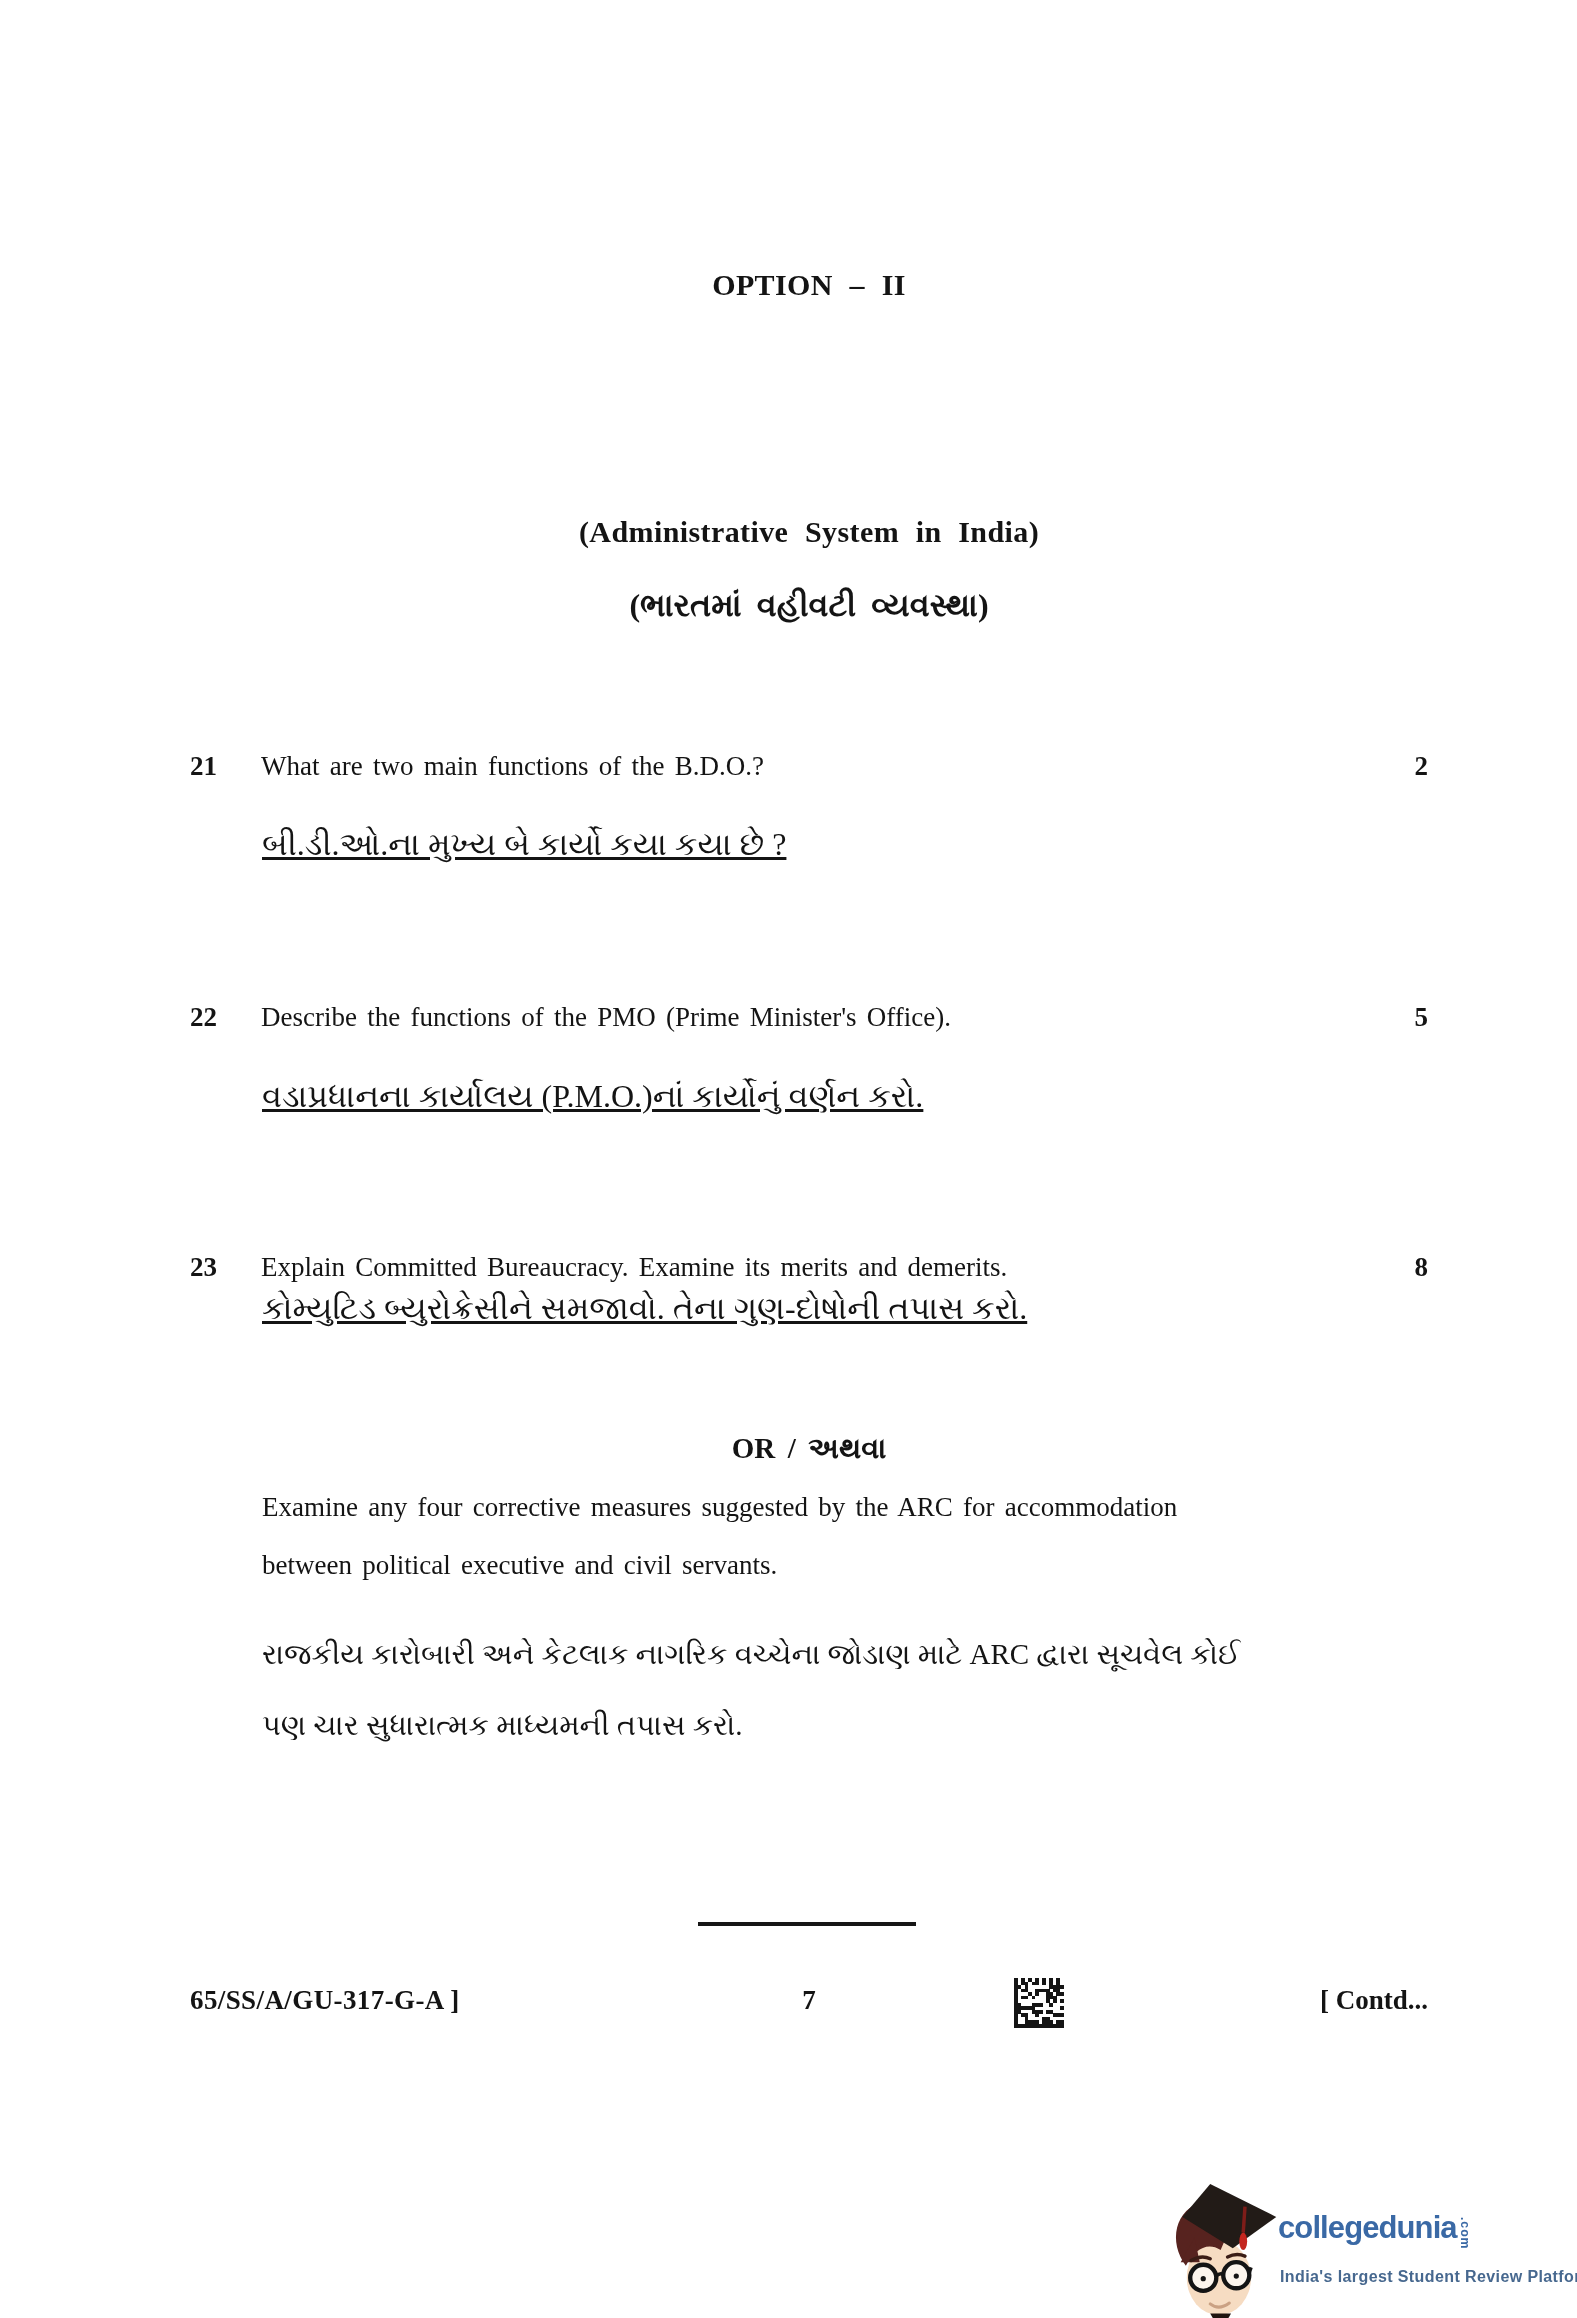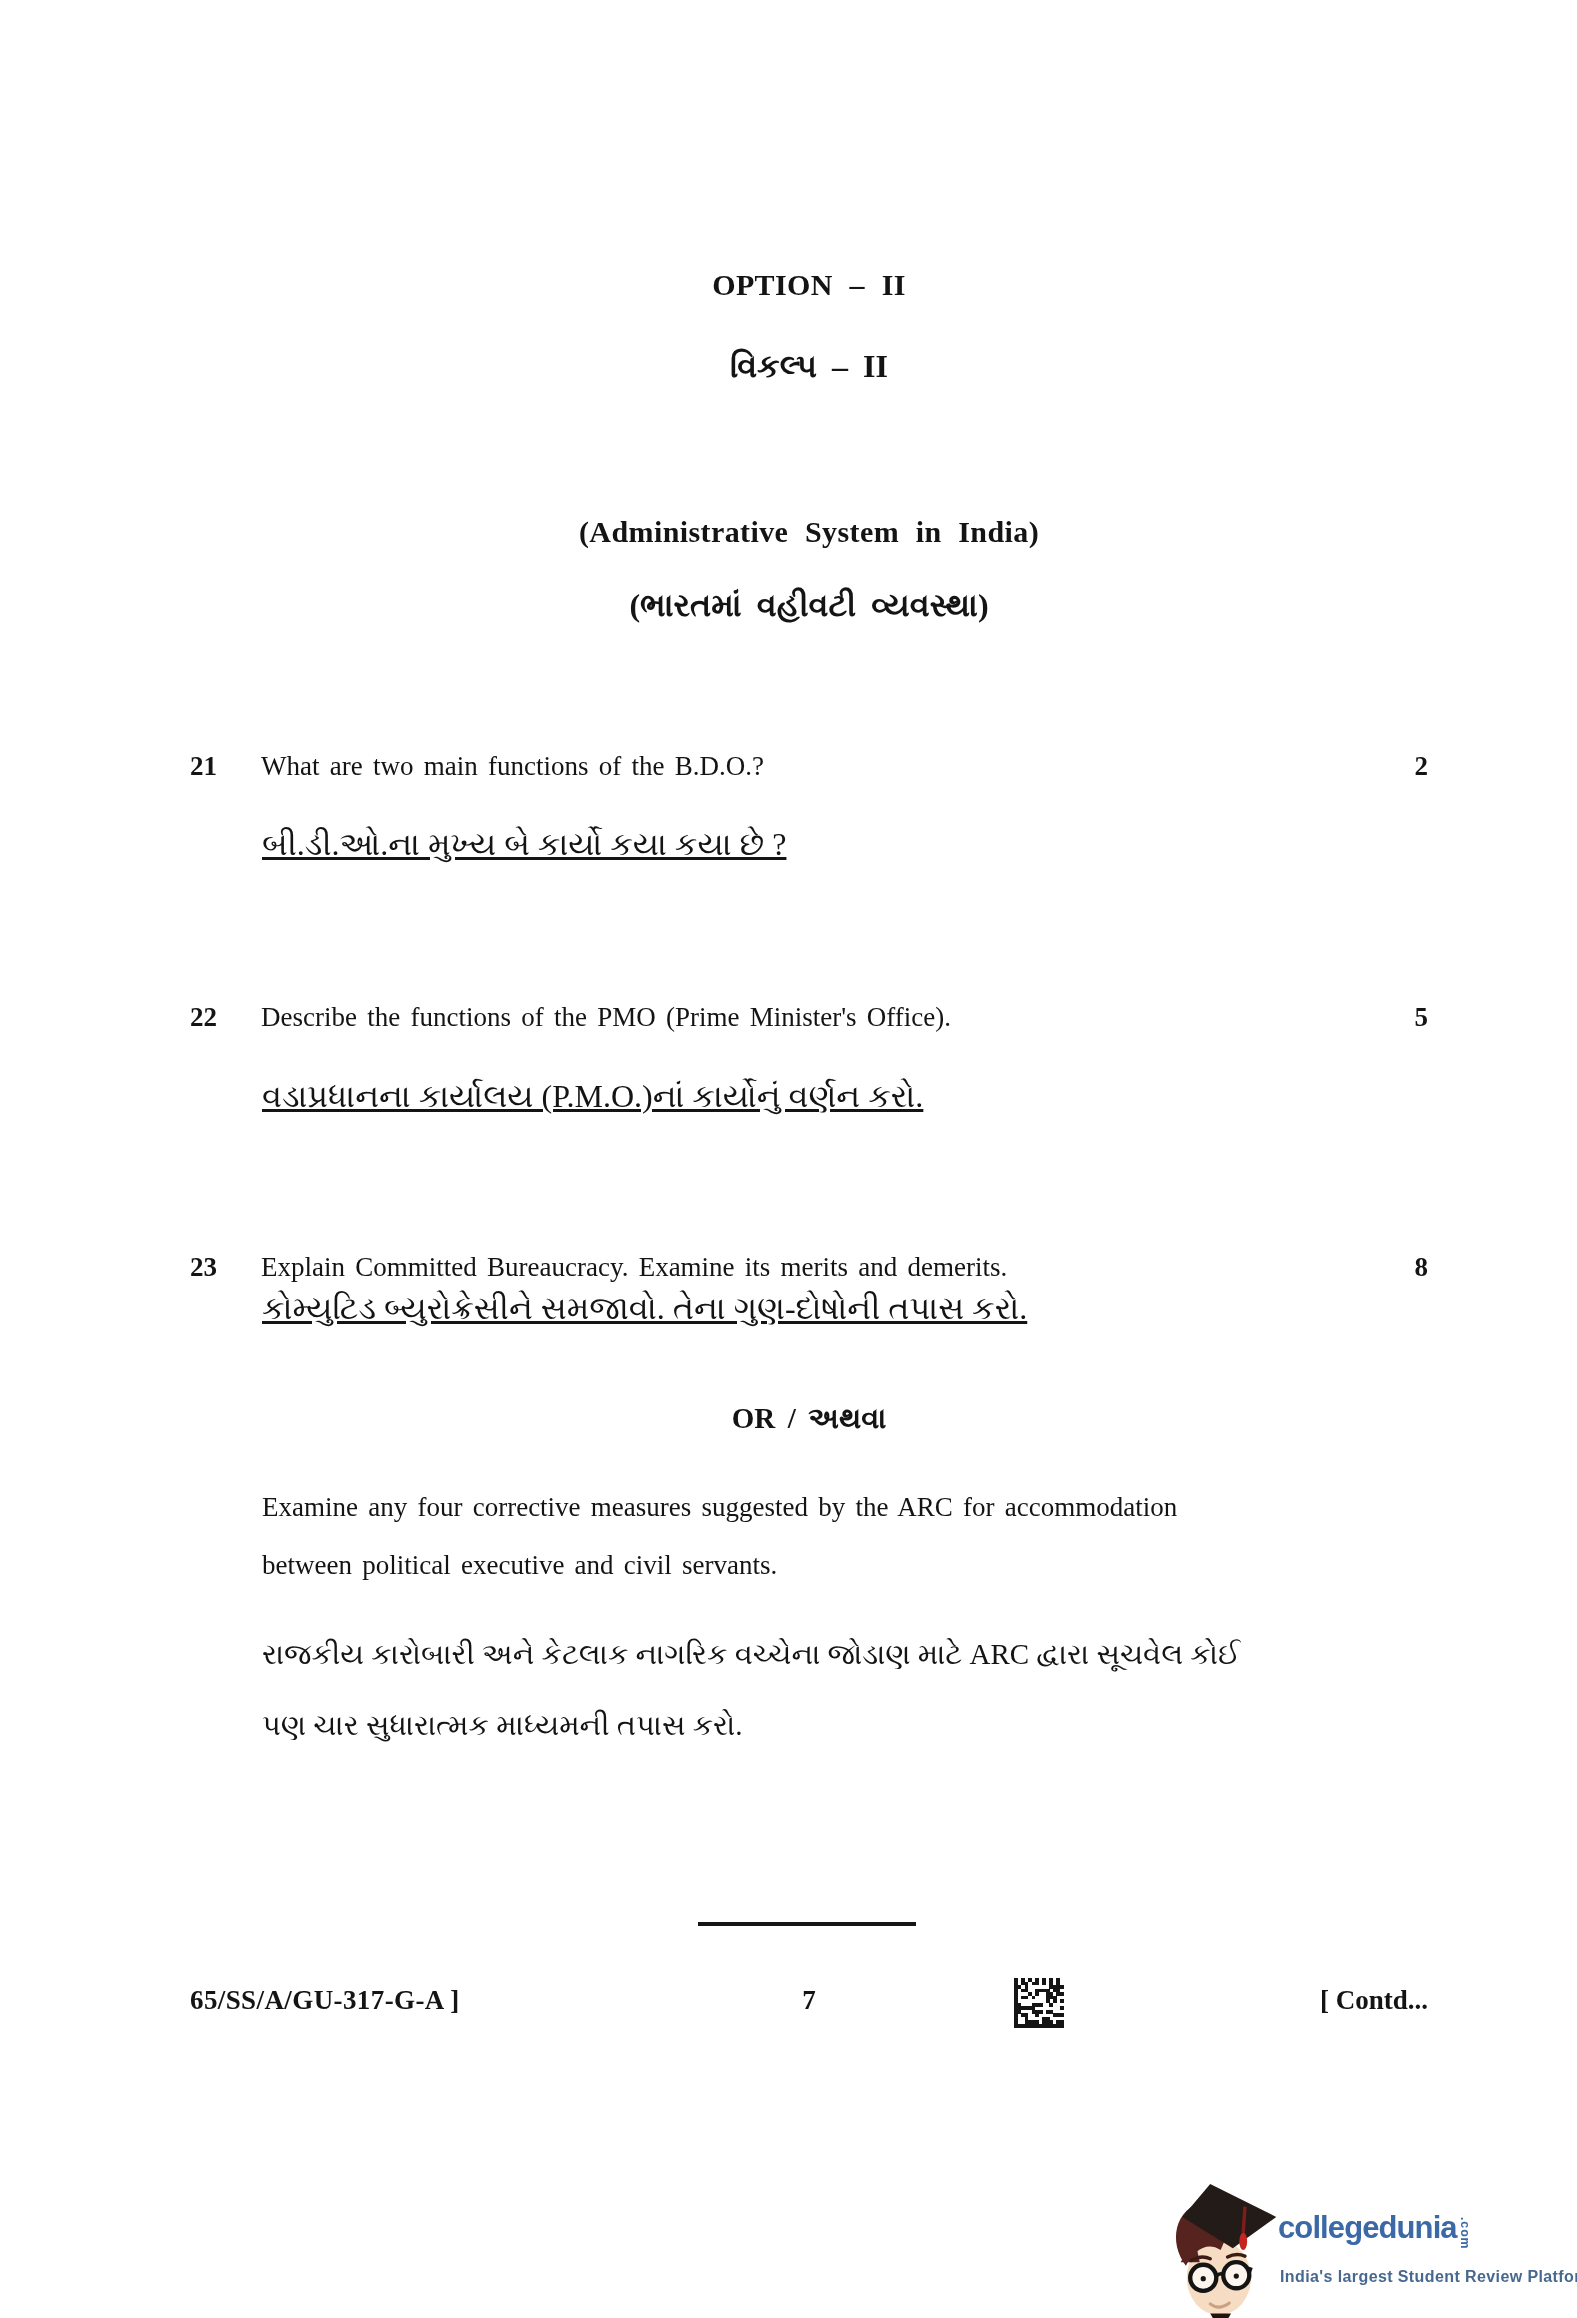--- a/index.html
+++ b/index.html
@@ -45,21 +45,20 @@
   .logo-tagline { position:absolute; left:115px; top:95px; font-family:"Liberation Sans","DejaVu Sans",sans-serif;
                   font-size:16px; font-weight:bold; color:#47688f; white-space:nowrap; letter-spacing:0.4px; }
 </style>
 </head>
 <body>
 
 <div class="page">
   <div class="content">
 
     <div class="center-head h-en" style="top:268px">OPTION – II</div>
-    <div class="center-head h-gu" style="top:348px">વિકલ્પ – II</div>
     <div class="center-head h-en" style="top:515px">(Administrative System in India)</div>
     <div class="center-head h-gu" style="top:587px">(ભારતમાં વહીવટી વ્યવસ્થા)</div>
 
     <div class="q-row" style="top:751px">
       <span class="q-num">21</span>
       <span class="q-text">What are two main functions of the B.D.O.?</span>
       <span class="q-marks">2</span>
     </div>
     <div class="q-gu" style="top:826px">બી.ડી.ઓ.ના મુખ્ય બે કાર્યો કયા કયા છે ?</div>
 
@@ -70,21 +69,21 @@
     </div>
     <div class="q-gu" style="top:1078px">વડાપ્રધાનના કાર્યાલય (P.M.O.)નાં કાર્યોનું વર્ણન કરો.</div>
 
     <div class="q-row" style="top:1252px">
       <span class="q-num">23</span>
       <span class="q-text">Explain Committed Bureaucracy. Examine its merits and demerits.</span>
       <span class="q-marks">8</span>
     </div>
     <div class="q-gu" style="top:1290px">કોમ્યુટિડ બ્યુરોક્રેસીને સમજાવો. તેના ગુણ-દોષોની તપાસ કરો.</div>
 
-    <div class="or-head" style="top:1402px">OR / અથવા</div>
+    <div class="or-head" style="top:1432px">OR / અથવા</div>
 
     <div class="alt-en" style="top:1478px">Examine any four corrective measures suggested by the ARC for accommodation between political executive and civil servants.</div>
     <div class="alt-gu" style="top:1619px">રાજકીય કારોબારી અને કેટલાક નાગરિક વચ્ચેના જોડાણ માટે ARC દ્વારા સૂચવેલ કોઈ પણ ચાર સુધારાત્મક માધ્યમની તપાસ કરો.</div>
 
     <div class="divider" style="top:1922px"></div>
 
     <div class="footer-code" style="top:1985px">65/SS/A/GU-317-G-A ]</div>
     <div class="footer-page" style="top:1985px">7</div>
     <div class="footer-contd" style="top:1985px">[ Contd...</div>
   </div>

